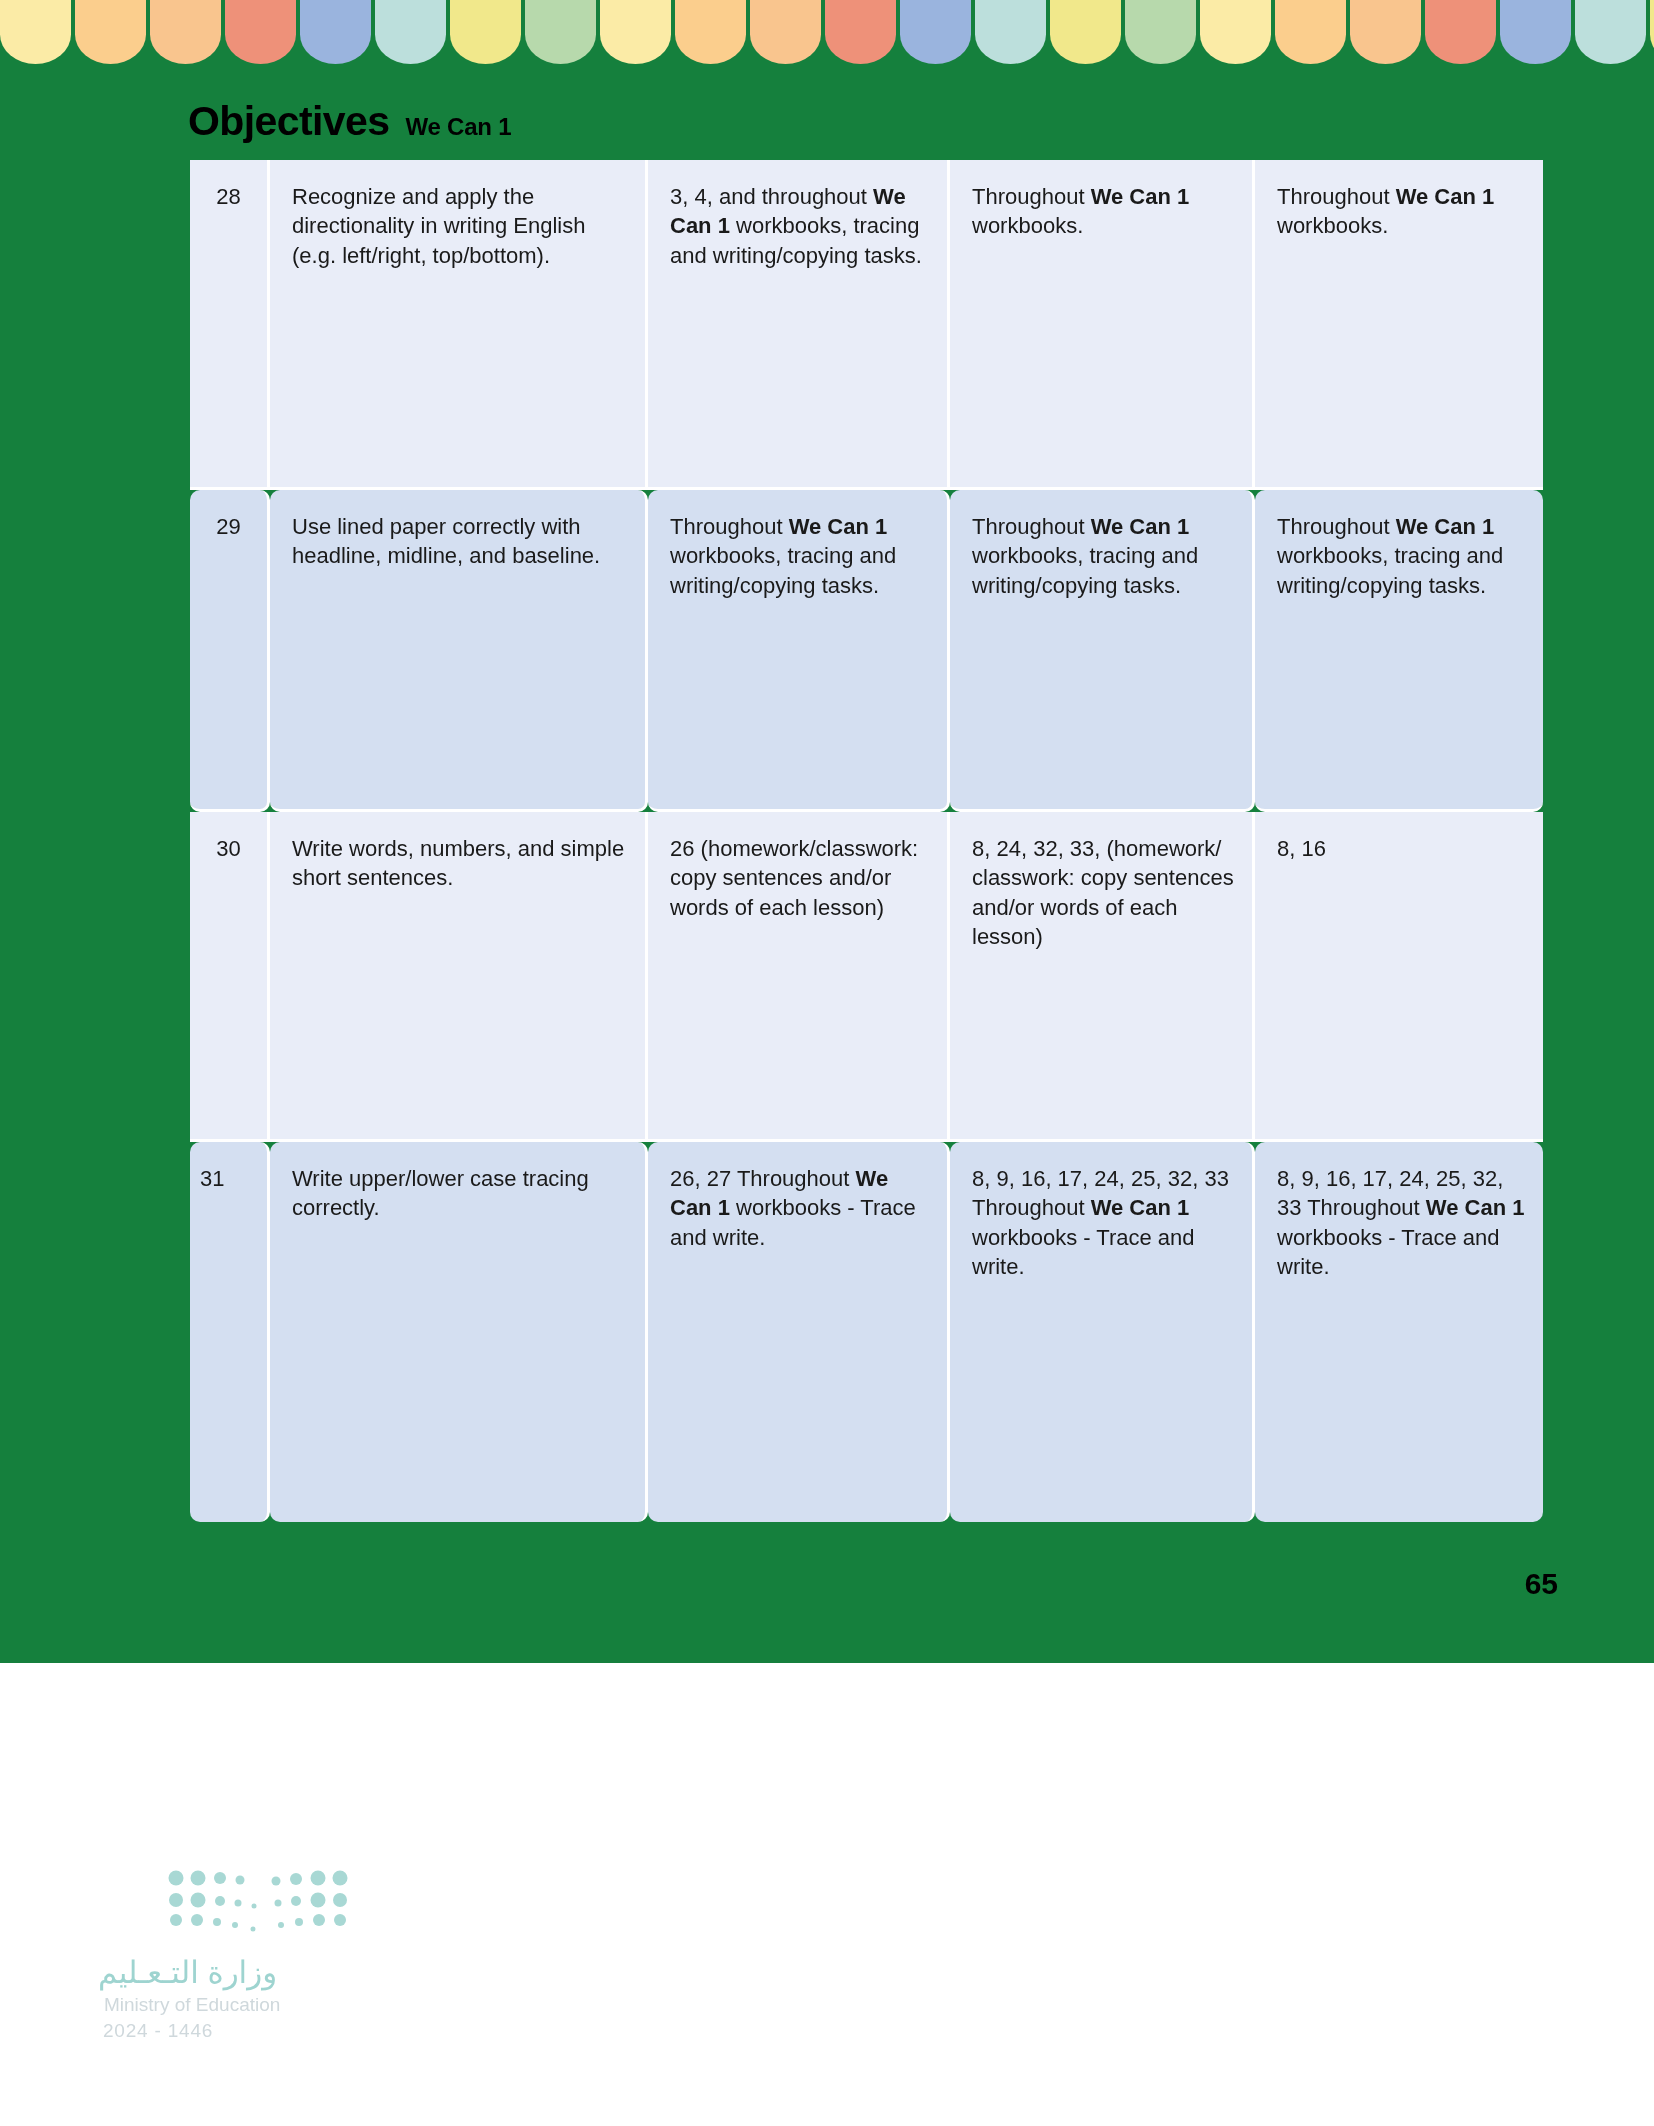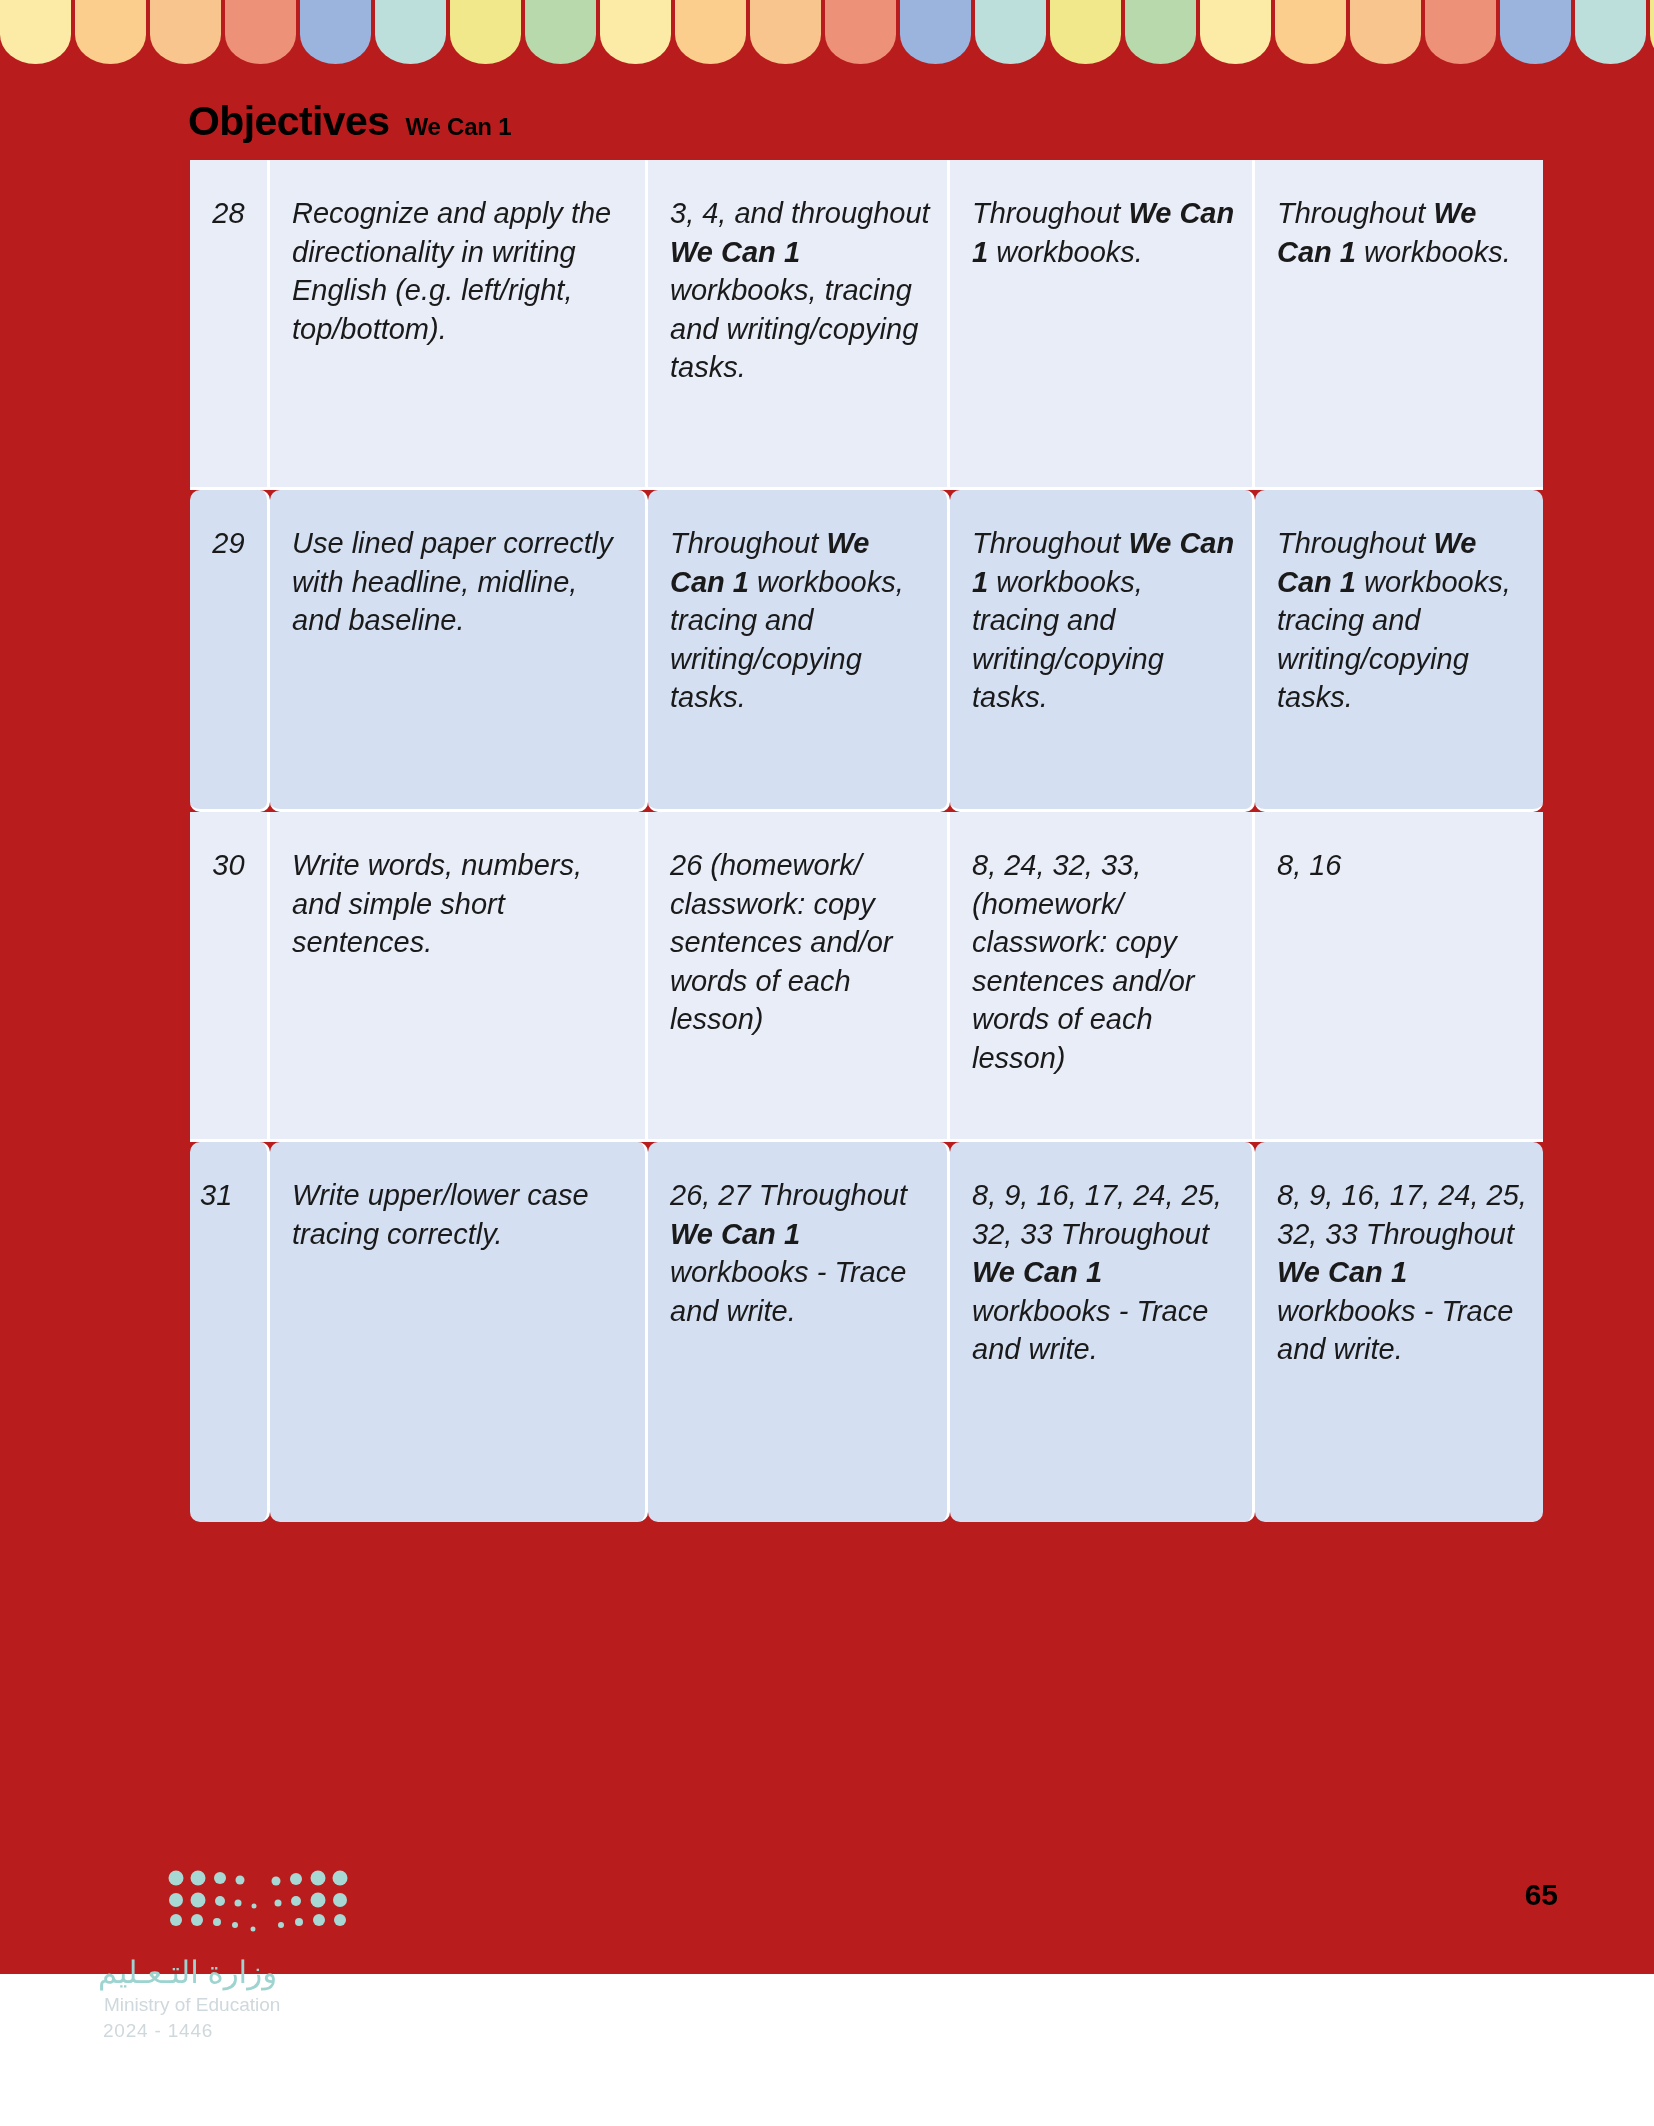--- a/index.html
+++ b/index.html
@@ -8,22 +8,22 @@
     width: 1654px;
     height: 2126px;
     background: #ffffff;
     font-family: "Liberation Sans", sans-serif;
     overflow: hidden;
   }
 
   .page {
     position: relative;
     width: 1654px;
-    height: 1974px;
-    background: #b91c1c;
+    height: 1663px;
+    background: #15803d;
   }
 
   
   .arch-band {
     position: absolute;
     top: 0;
     left: 0;
     width: 1654px;
     height: 64px;
     display: flex;
@@ -71,27 +71,26 @@
     table-layout: fixed;
   }
   .obj-table col.c1 { width: 80px; }
   .obj-table col.c2 { width: 378px; }
   .obj-table col.c3 { width: 302px; }
   .obj-table col.c4 { width: 305px; }
   .obj-table col.c5 { width: 288px; }
 
   .obj-table td {
     vertical-align: top;
-    padding: 34px 16px 22px 22px;
-    font-size: 29px;
+    padding: 22px 16px 22px 22px;
+    font-size: 22px;
     line-height: 1.33;
     color: #1a1a1a;
     border-right: 3px solid #ffffff;
     border-bottom: 3px solid #ffffff;
-    font-style: italic;
   }
   .obj-table td:last-child { border-right: none; }
   .obj-table tr:last-child td { border-bottom: none; }
 
   .obj-table tr.shade-a td { background: #e9edf8; }
   .obj-table tr.shade-b td { background: #d4dff1; border-radius: 10px; }
 
   td.num {
     padding-left: 10px;
     padding-right: 10px;

